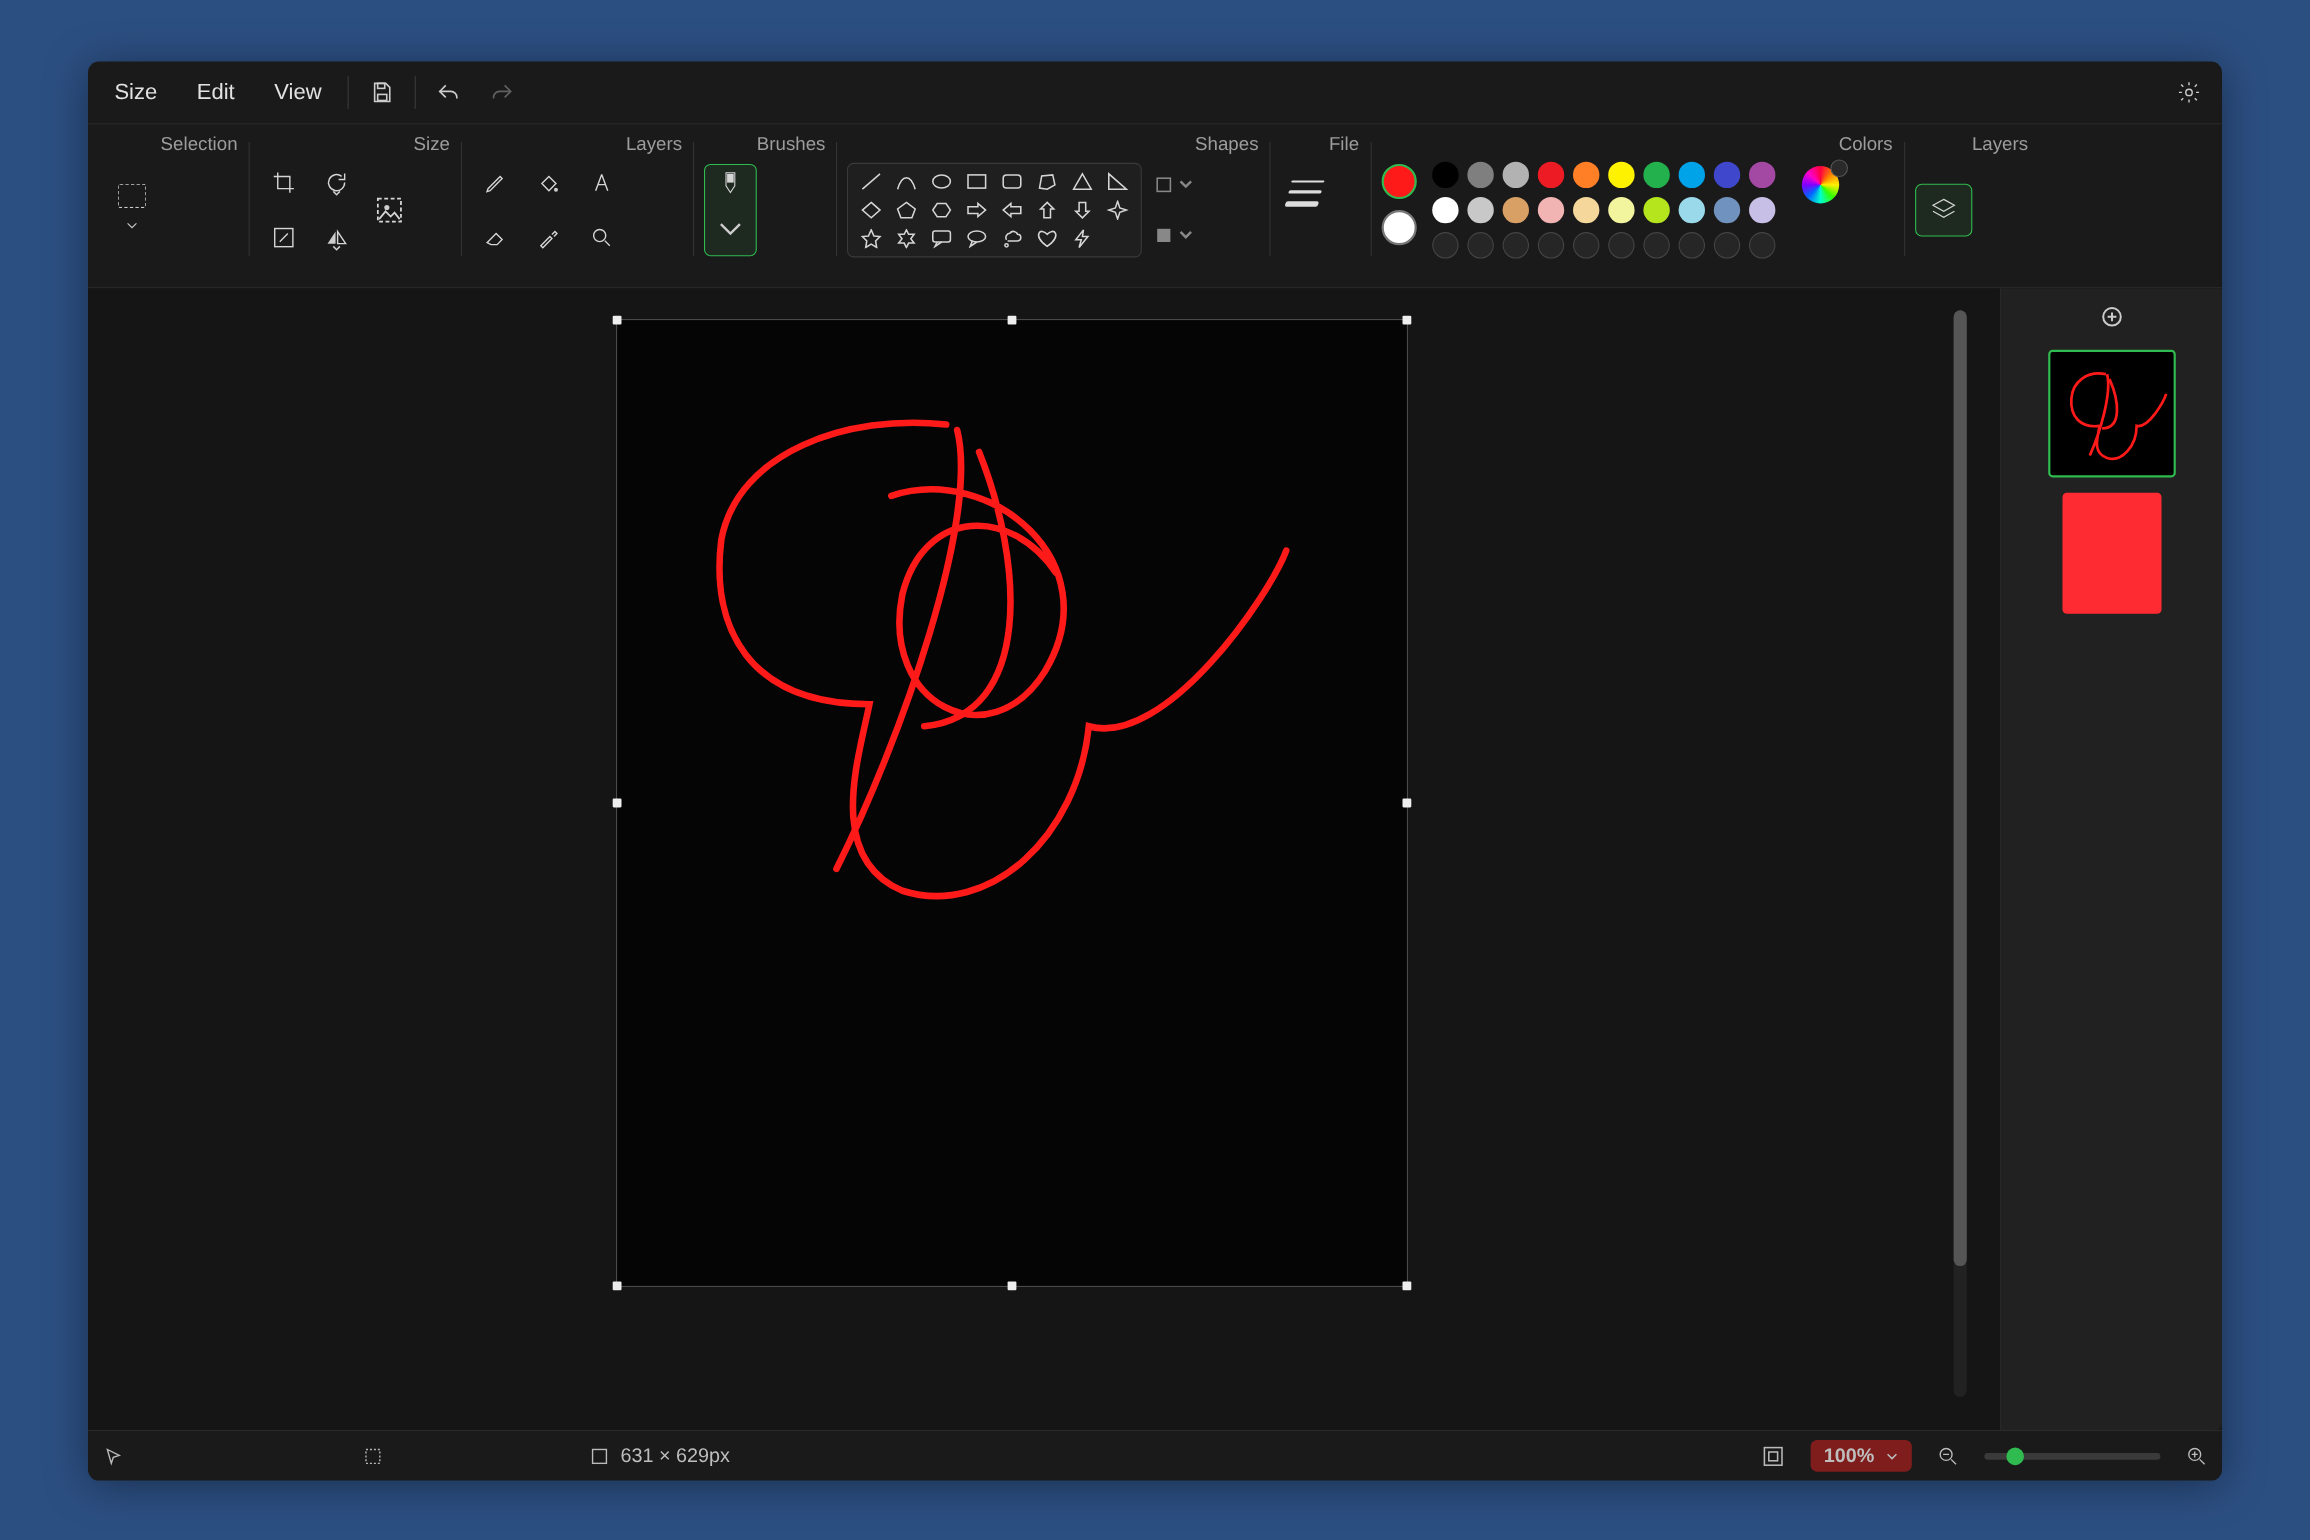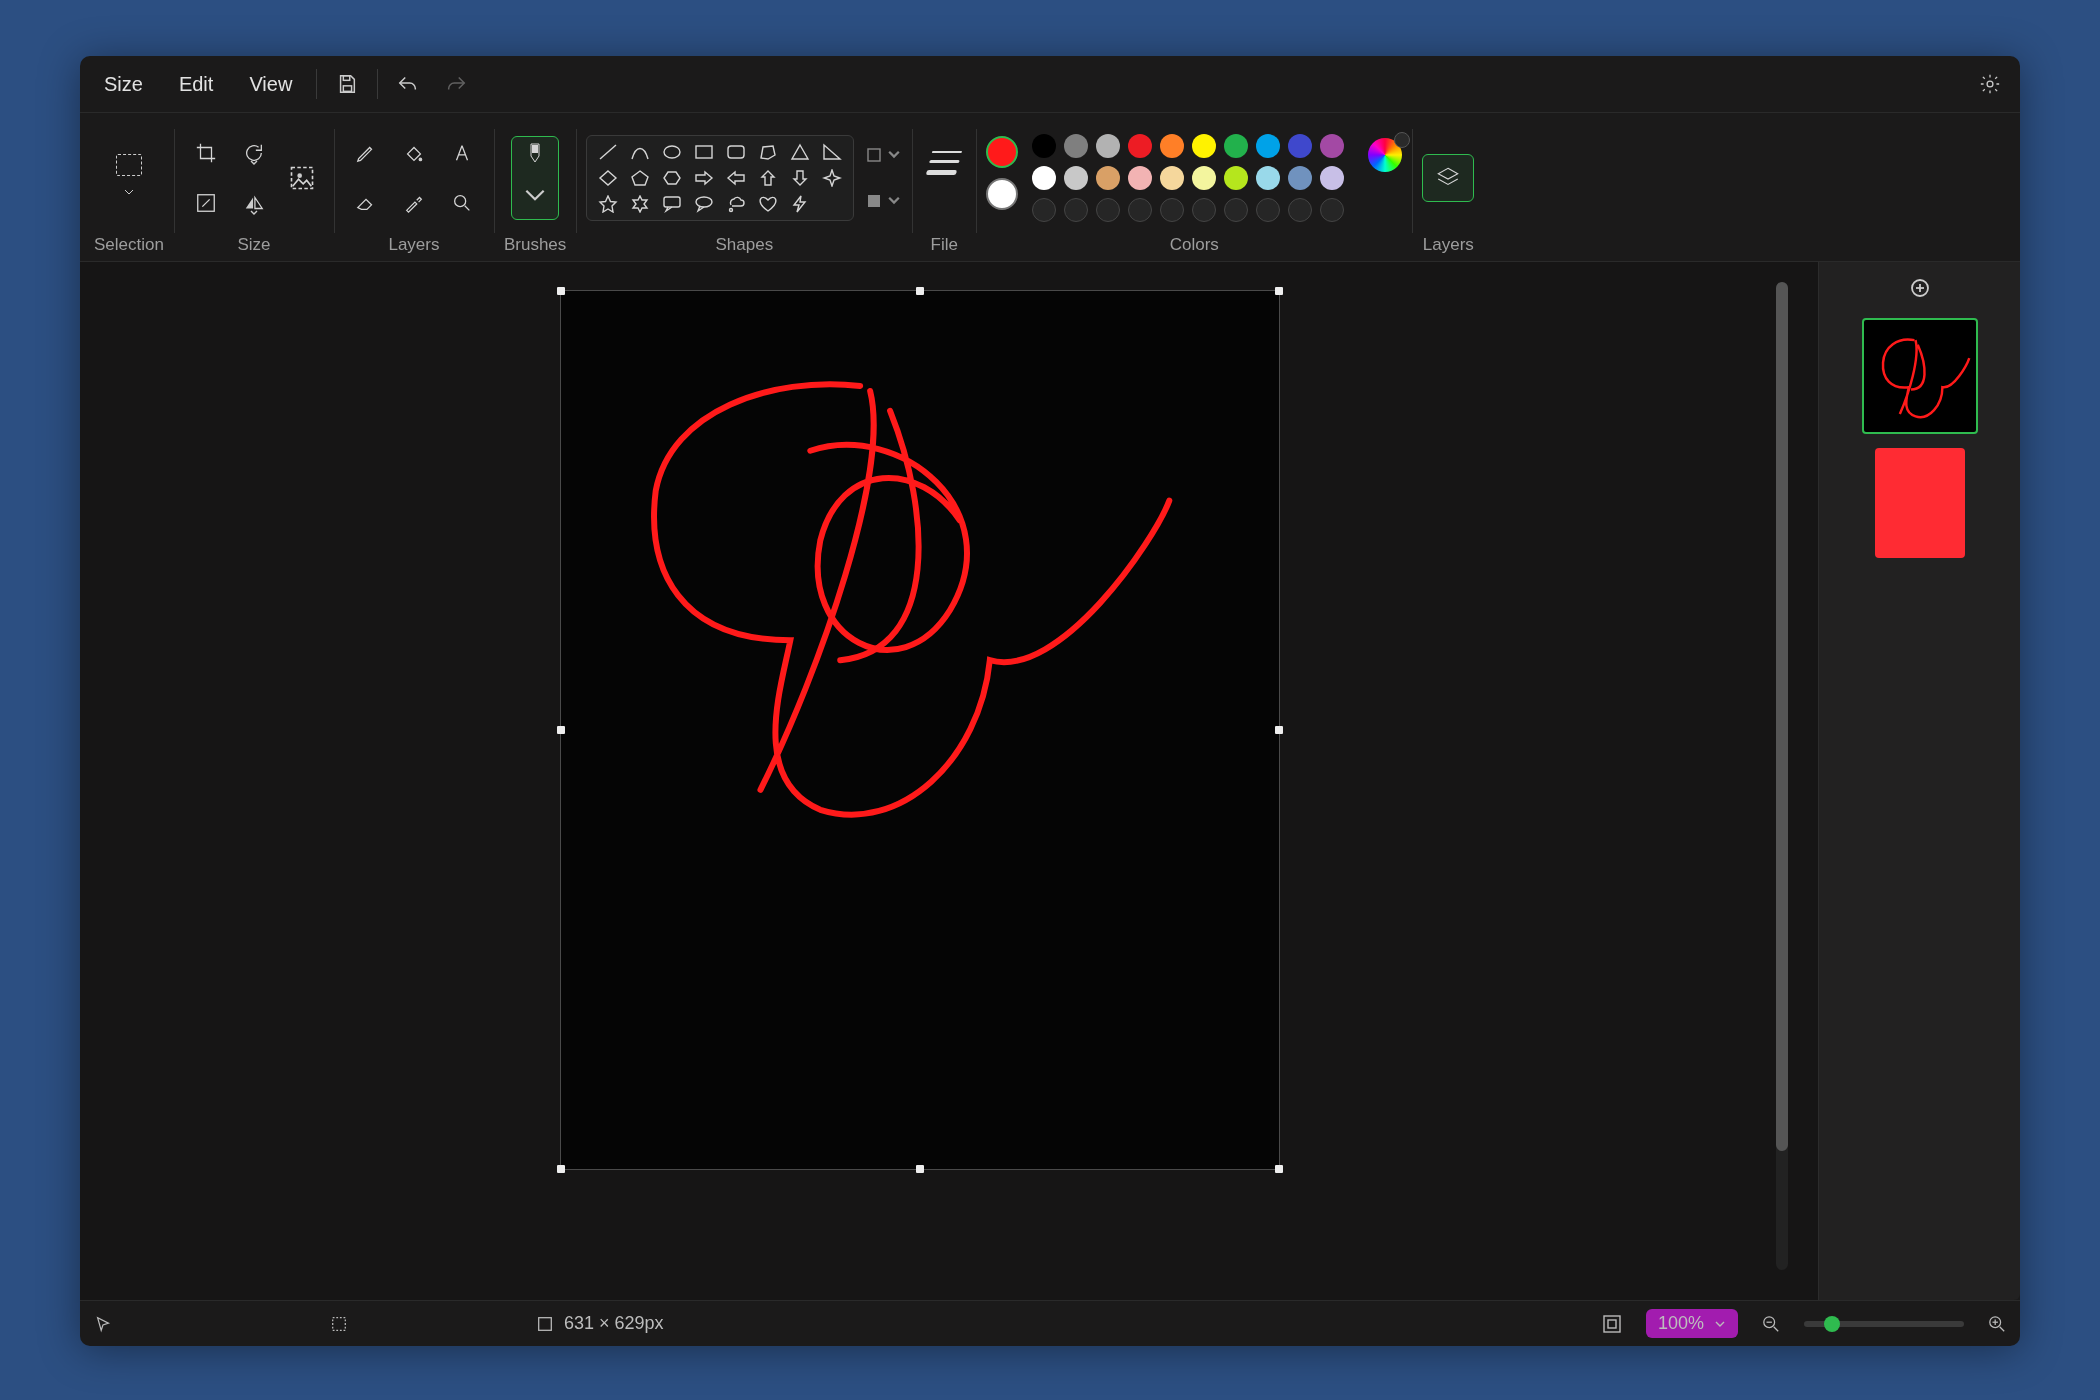--- a/index.html
+++ b/index.html
@@ -55,21 +55,21 @@
   .ribbon {
     height:150px;
     border-top:1px solid #2a2a2a;
     border-bottom:1px solid #2a2a2a;
     display:flex;
     align-items:stretch;
     padding:8px 4px 0 4px;
     background:#1b1a1a;
   }
   .group {
-    display:flex; flex-direction:column; align-items:center;
+    display:flex; 
     padding:0 10px;
     position:relative;
   }
   .group + .group::before {
     content:""; position:absolute; left:0; top:8px; bottom:28px; width:1px; background:#333;
   }
   .group .group-body { flex:1; display:flex; align-items:center; gap:4px; }
   .group .group-label { font-size:17px; color:#9d9d9d; padding-bottom:6px; }
   .ribbon-btn { min-width:44px; height:44px; display:flex;align-items:center;justify-content:center;border-radius:4px; position:relative; }
   .ribbon-btn svg { width:22px; height:22px; stroke:#d5d5d5; fill:none; stroke-width:1.4; }
@@ -133,21 +133,21 @@
   .layers-panel .add-row svg{width:20px;height:20px;stroke:#ccc;fill:none;stroke-width:1.8;}
   .thumb-box{width:116px;height:116px;margin:0 auto;border-radius:4px;}
   .thumb-box.active{border:2px solid #2fbb4f;background:#000;position:relative;overflow:hidden;}
   .thumb-box.active svg{width:100%;height:100%;}
   .thumb-box.red{background:#ff2b33;width:90px;height:110px;}
   
   .statusbar{height:46px;border-top:1px solid #2a2a2a;display:flex;align-items:center;padding:0 14px;color:#bdbdbd;font-size:18px;gap:24px;}
   .statusbar .spacer{flex:1;}
   .statusbar .sec{display:flex;align-items:center;gap:10px;}
   .statusbar svg{stroke:#bbb;fill:none;stroke-width:1.4;}
-  .zoom-select{display:flex;align-items:center;gap:10px;background:#a21caf;padding:4px 12px;border-radius:6px;}
+  .zoom-select{display:flex;align-items:center;gap:10px;background:#7f1d1d;padding:4px 12px;border-radius:6px;font-weight:bold;}
   .zoom-slider{width:160px;height:6px;background:#3a3a3a;border-radius:3px;position:relative;}
   .zoom-slider .knob{position:absolute;left:20px;top:-5px;width:16px;height:16px;background:#2fbb4f;border-radius:50%;}
   .status-pad{width:170px;} .status-pad2{width:140px;}
 </style>
 </head>
 <body>
 
 <div class="window">
 
 

